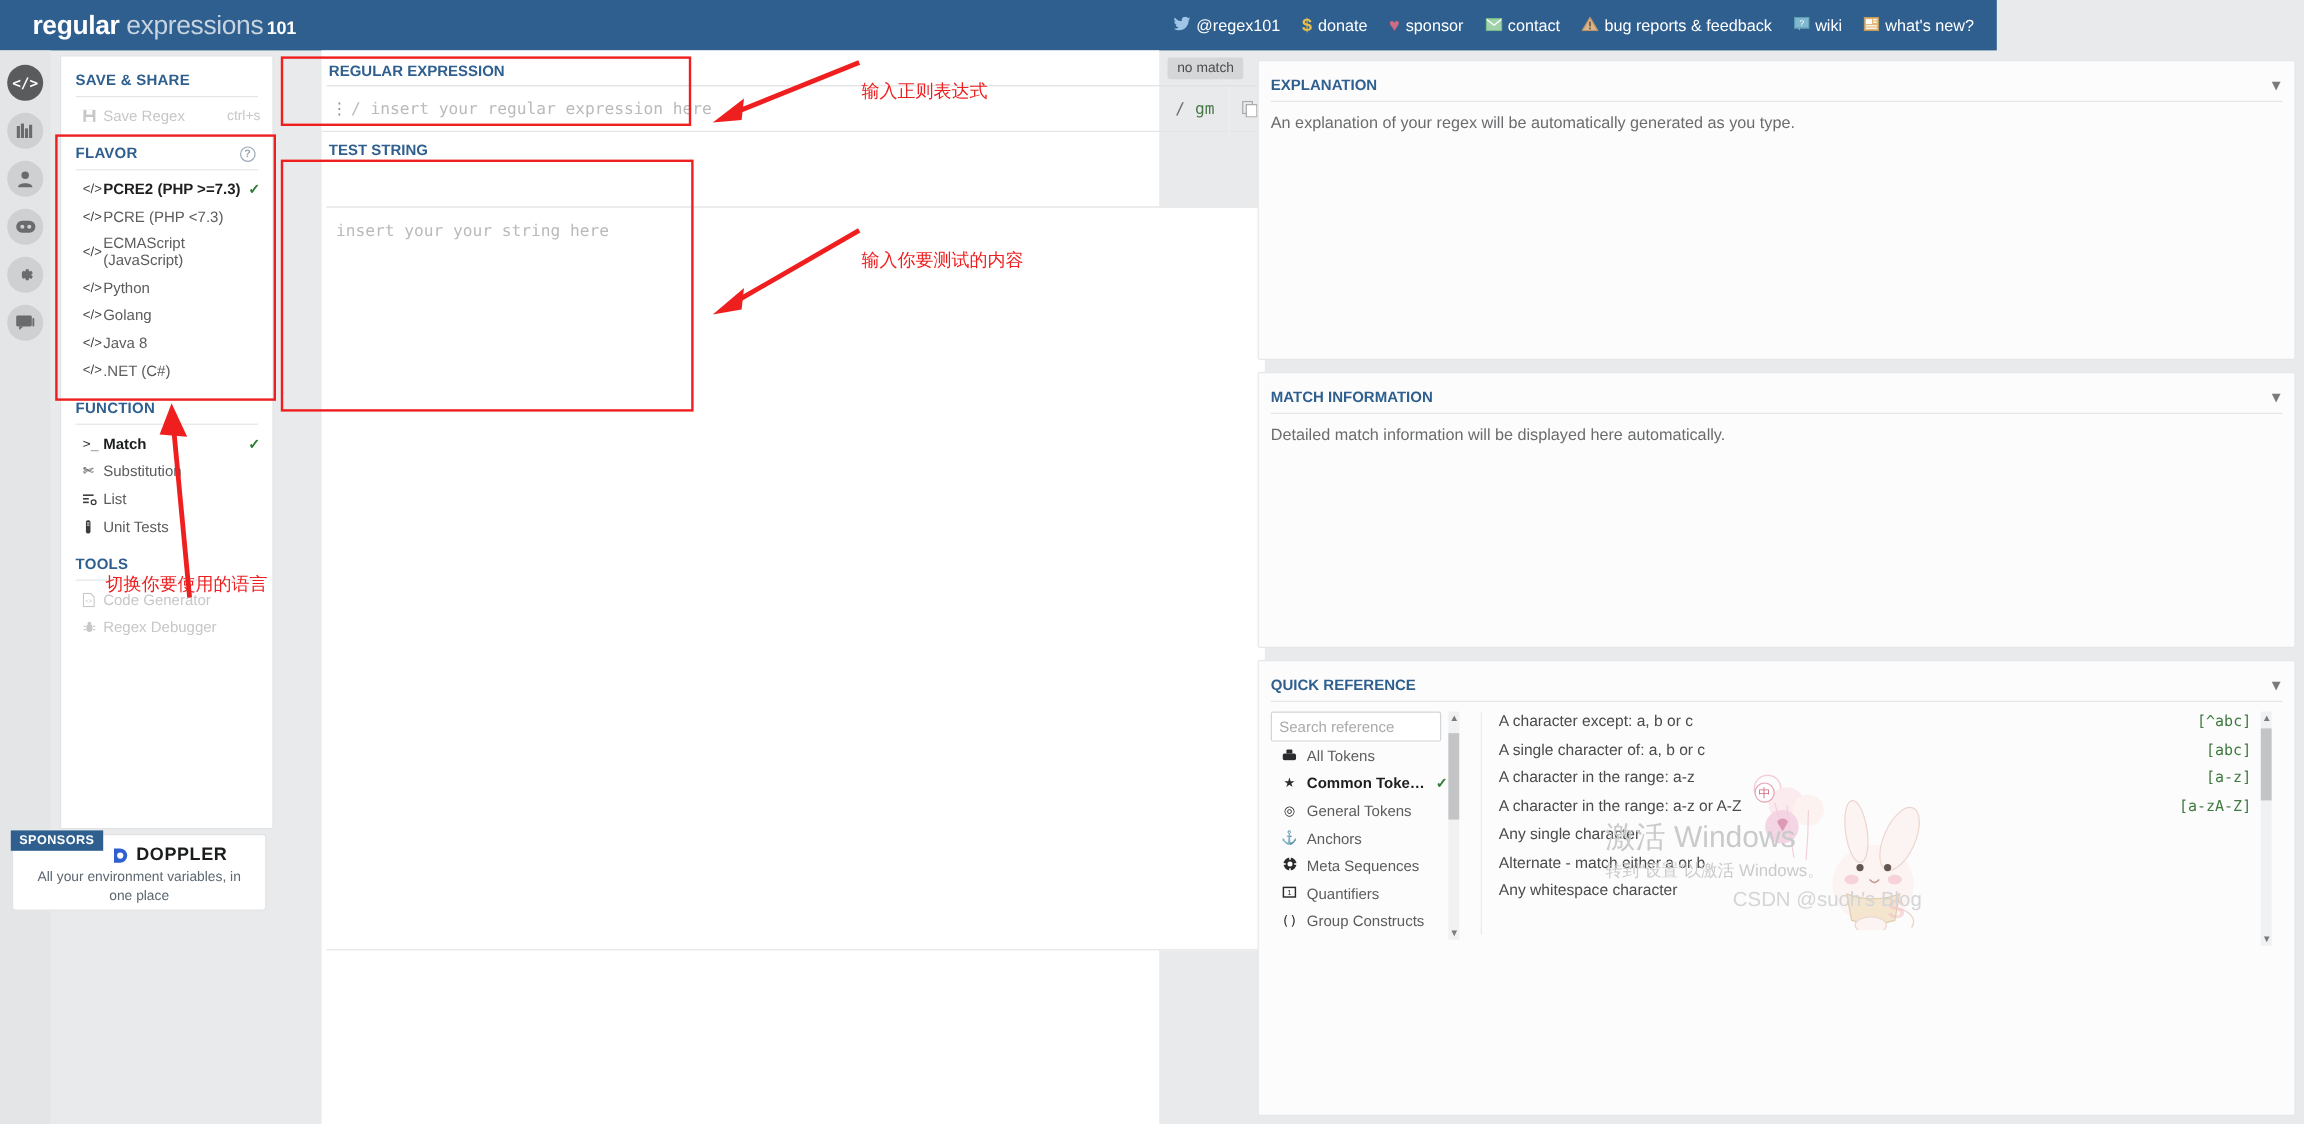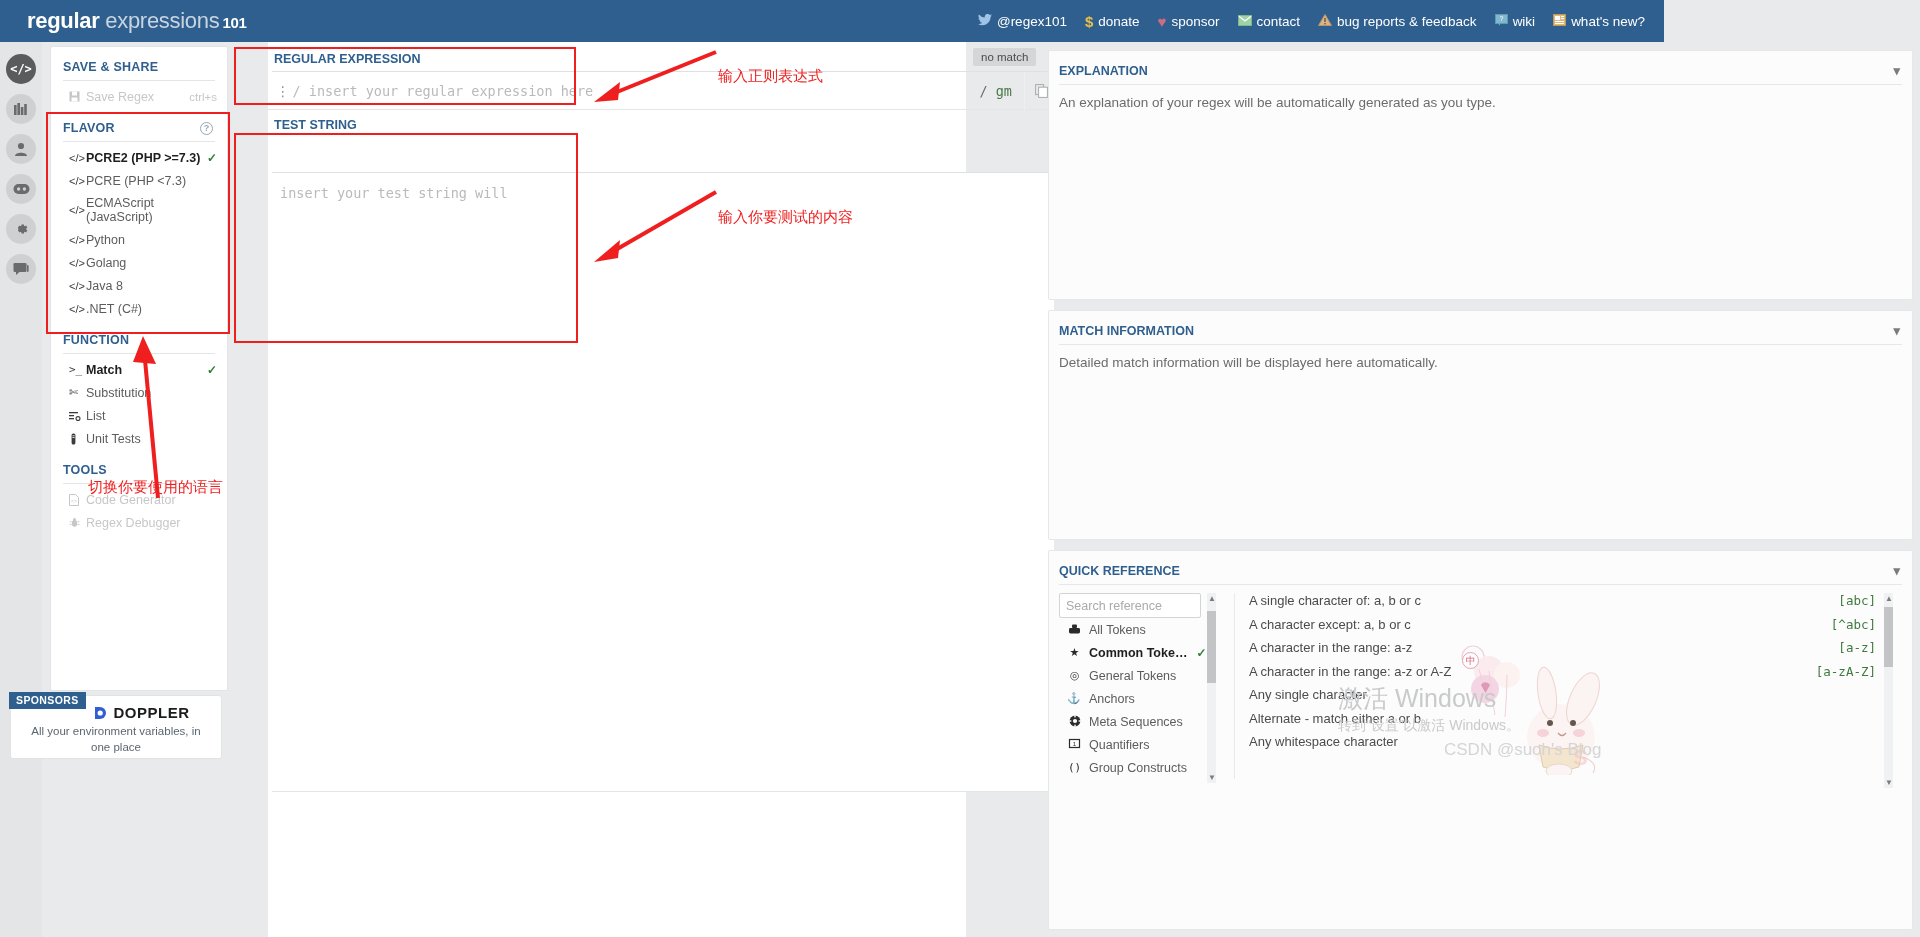--- a/index.html
+++ b/index.html
@@ -518,21 +518,21 @@
         <svg width="13" height="14" viewBox="0 0 13 14">
             <rect x="0.6" y="0.6" width="8" height="10" fill="none" stroke="#a9aaab" stroke-width="1"></rect>
             <rect x="3.6" y="3.2" width="8.8" height="10.2" fill="#ffffff" stroke="#a9aaab" stroke-width="1"></rect>
           </svg>
       </div>
     </div>
     <div class="teststring-label">TEST STRING</div>
   </div>
 
   <div class="test-area">
-    <div class="test-placeholder">insert your test string will</div>
+    <div class="test-placeholder">insert your your string here</div>
   </div>
 </div>
 
 <div class="nomatch-badge">no match</div>
 
 <div class="rightcol">
 
   <div class="rpanel" id="panel-explanation">
     <div class="rp-head">
       <span>EXPLANATION</span>
@@ -617,26 +617,26 @@
         </div>
       </div>
 
       <div class="qr-right">
         <div class="qr-scroll2">
           <span class="qr-arrow" style="top:1px;">▲</span>
           <div class="qr-thumb" style="top:14px;height:60px;"></div>
           <span class="qr-arrow" style="bottom:1px;">▼</span>
         </div>
         <div class="qr-entry">
+          <span class="qr-desc">A character except: a, b or c</span>
+          <span class="qr-token">[^abc]</span>
+        </div>
+        <div class="qr-entry">
           <span class="qr-desc">A single character of: a, b or c</span>
           <span class="qr-token">[abc]</span>
-        </div>
-        <div class="qr-entry">
-          <span class="qr-desc">A character except: a, b or c</span>
-          <span class="qr-token">[^abc]</span>
         </div>
         <div class="qr-entry">
           <span class="qr-desc">A character in the range: a-z</span>
           <span class="qr-token">[a-z]</span>
         </div>
         <div class="qr-entry">
           <span class="qr-desc">A character in the range: a-z or A-Z</span>
           <span class="qr-token">[a-zA-Z]</span>
         </div>
         <div class="qr-entry">

